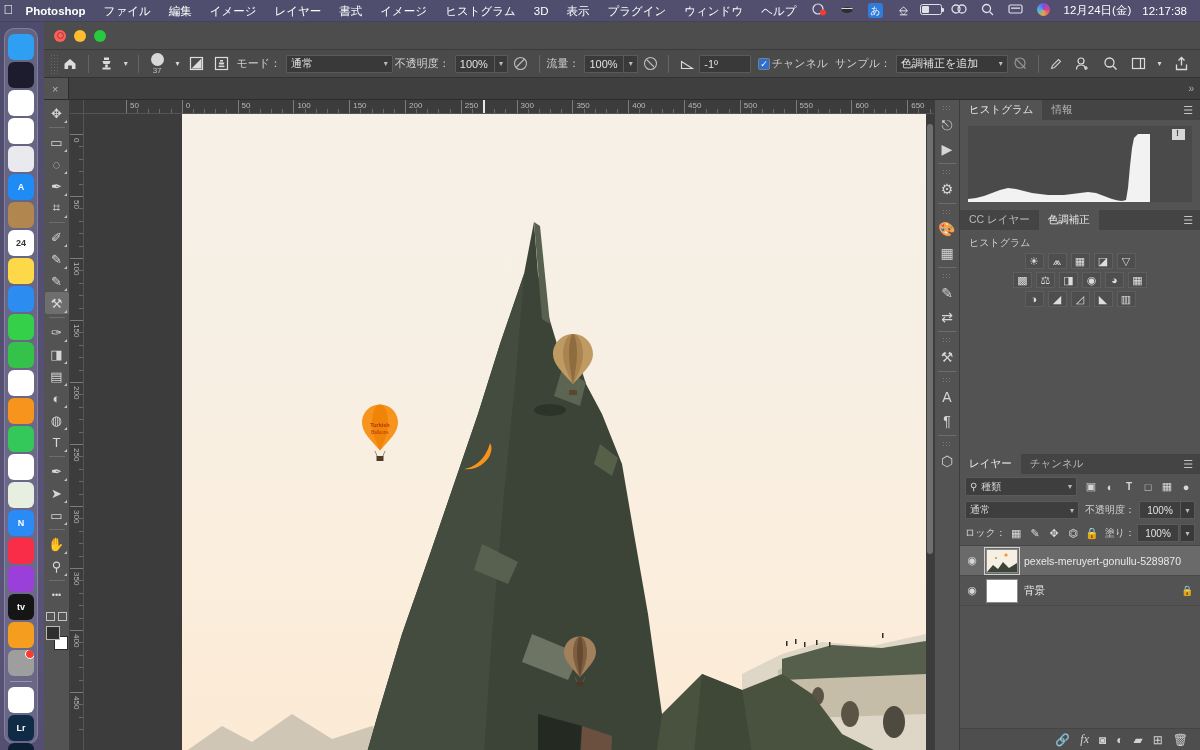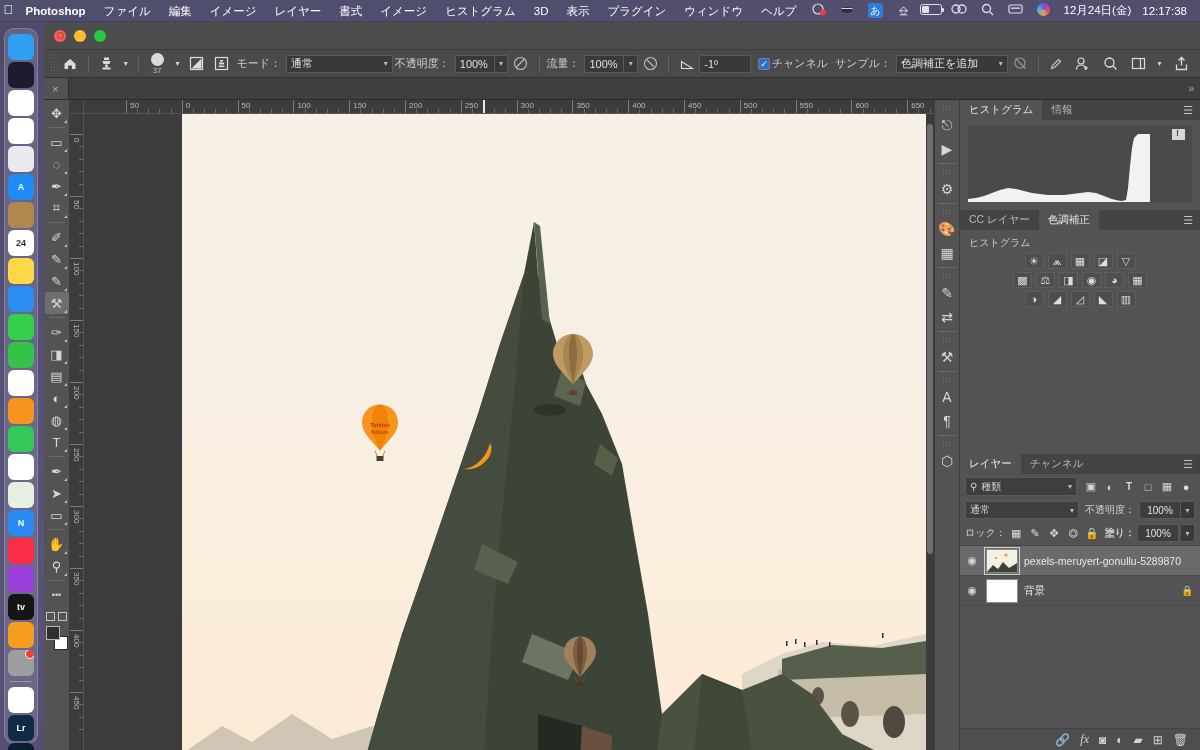--- a/index.html
+++ b/index.html
@@ -904,21 +904,21 @@
         <span class="ob-stepper">▾</span>
       </div>
 
       <div class="lay-lock">
         <span>ロック：</span>
         <span class="lock-ico">▦</span>
         <span class="lock-ico">✎</span>
         <span class="lock-ico">✥</span>
         <span class="lock-ico">⏣</span>
         <span class="lock-ico">🔒</span>
-        <span style="margin-left:auto;font-weight:bold;">塗り：</span>
+        <span style="margin-left:auto;">塗り：</span>
         <span class="lay-op-val">100%</span>
         <span class="ob-stepper">▾</span>
       </div>
 
       <div class="layer-list" id="layer-list">
             <div class="layer-item selected">
               <span class="eye">◉</span>
               <span class="thumb sel-th"><svg width="30" height="22" viewBox="0 0 30 22" preserveAspectRatio="none">
                   <rect width="30" height="22" fill="#f6efe3"></rect>
                   <circle cx="19" cy="5" r="1.6" fill="#f7941d"></circle>

